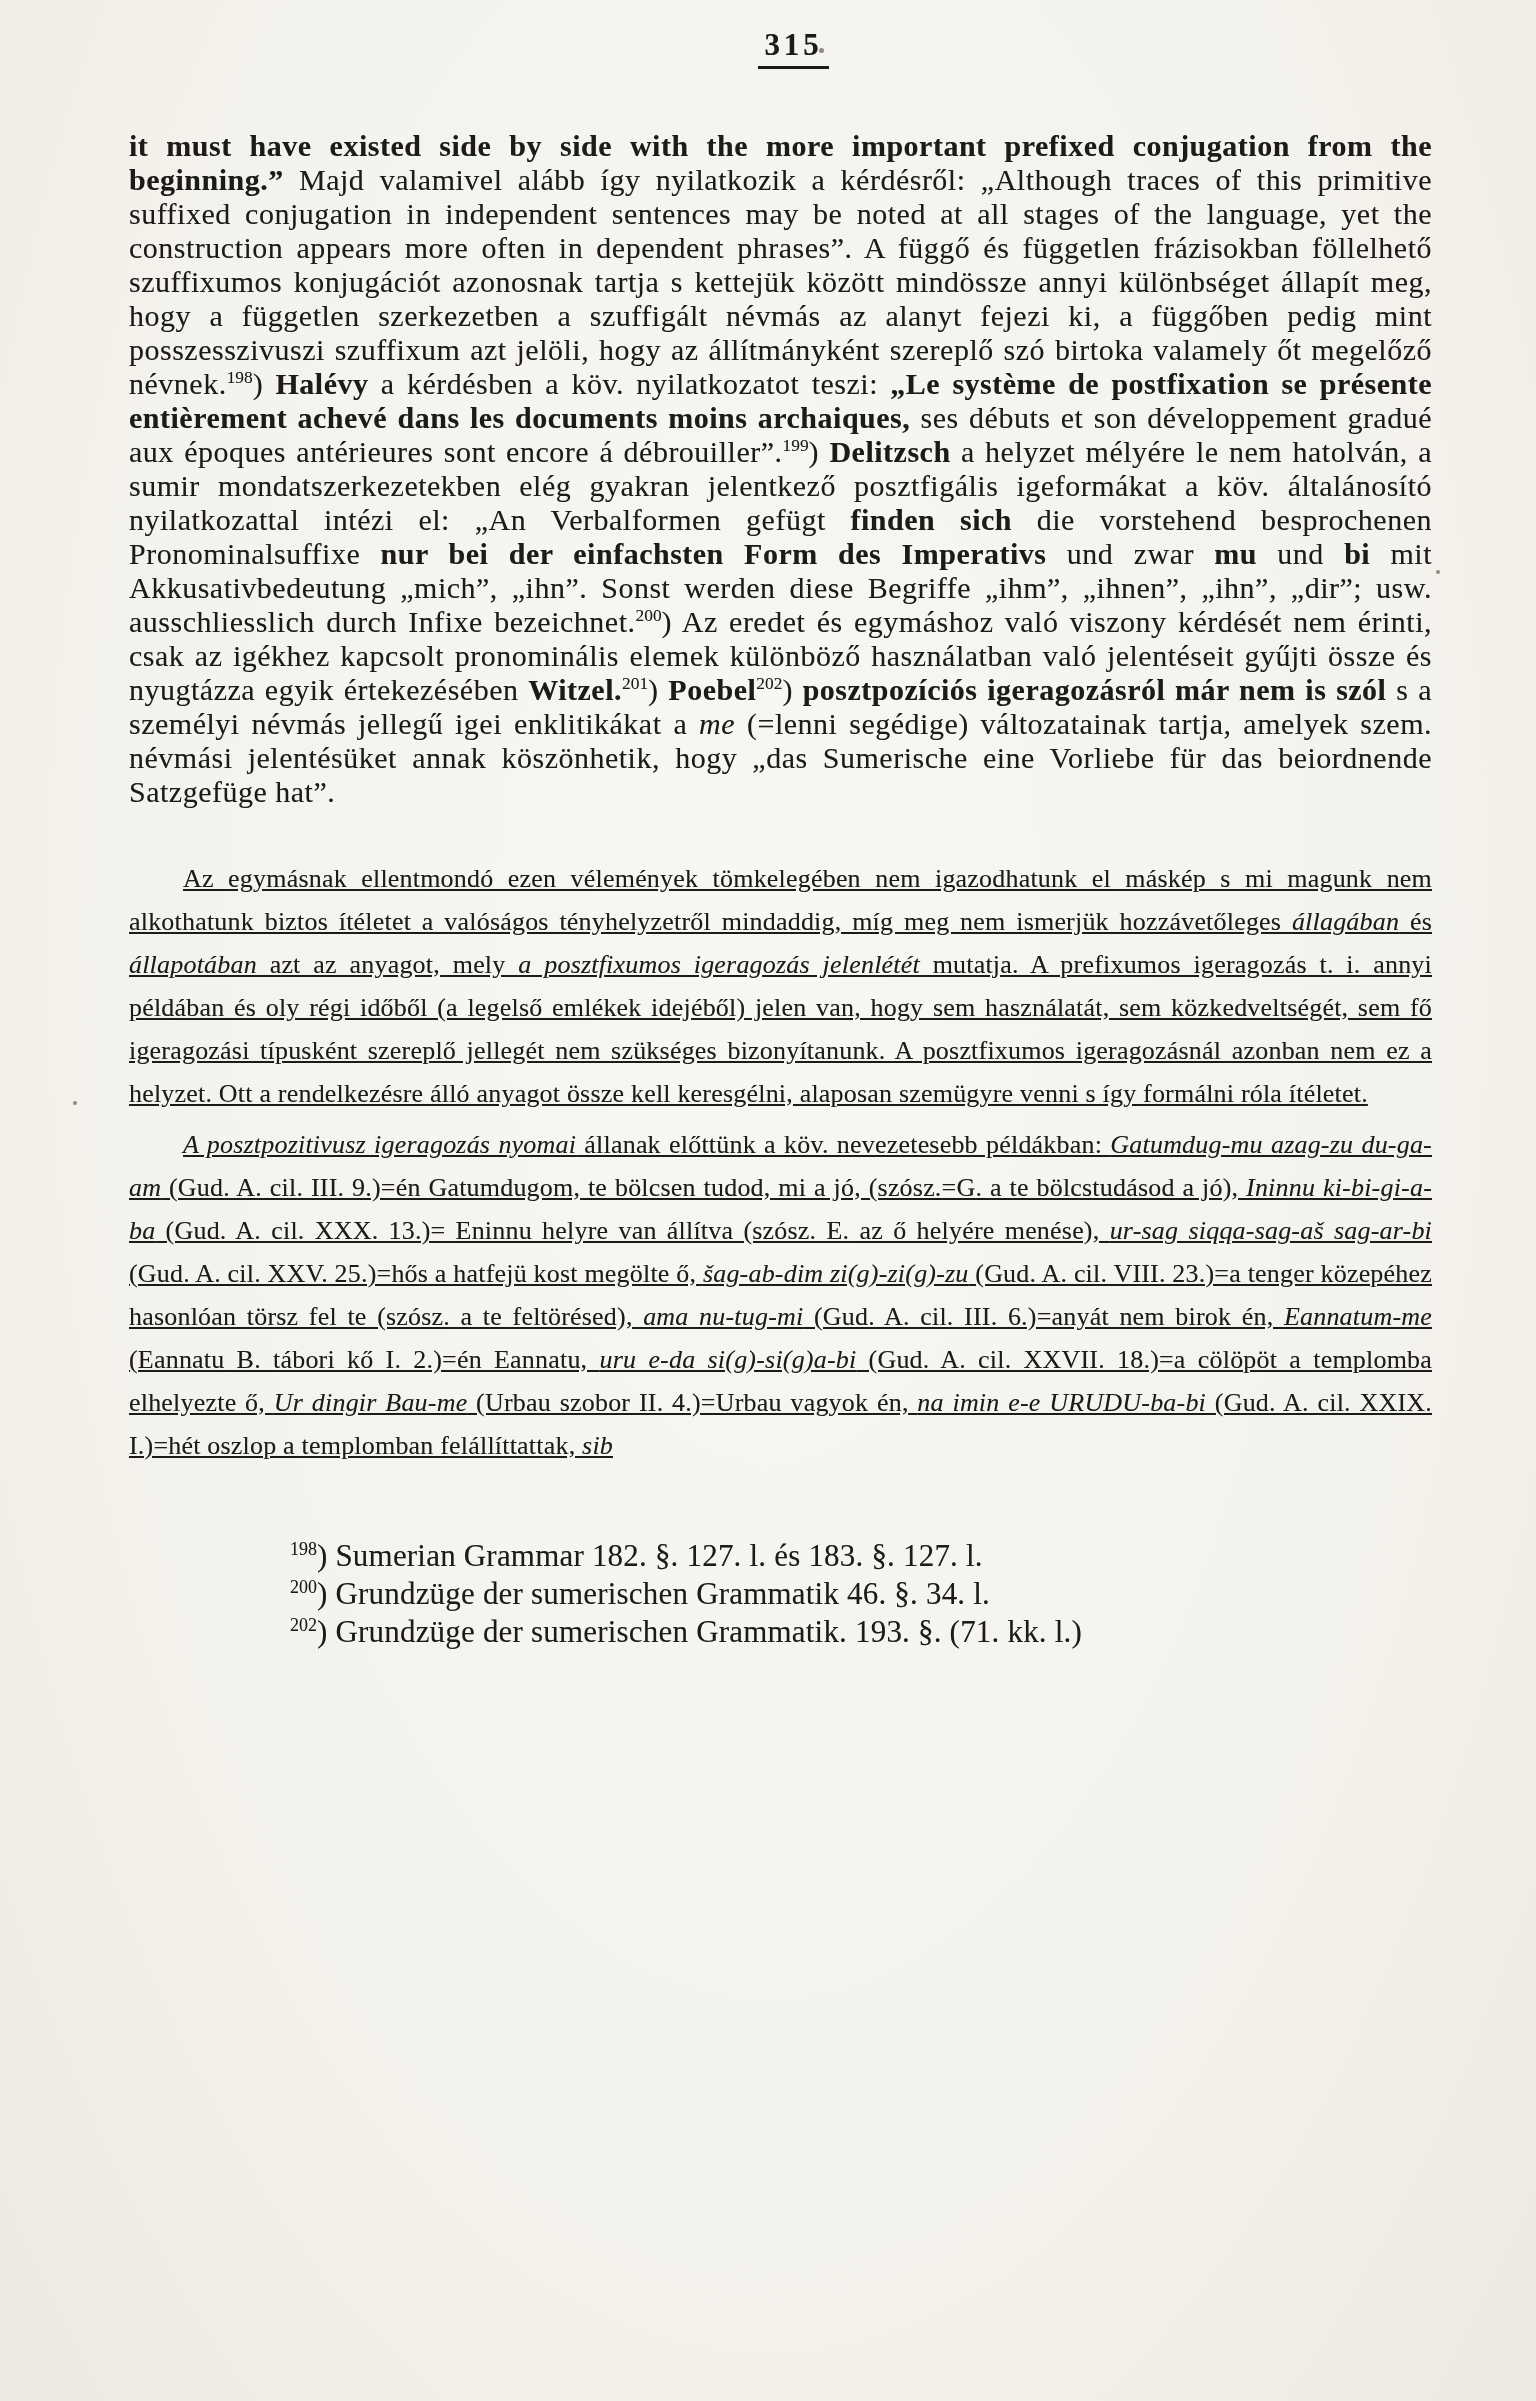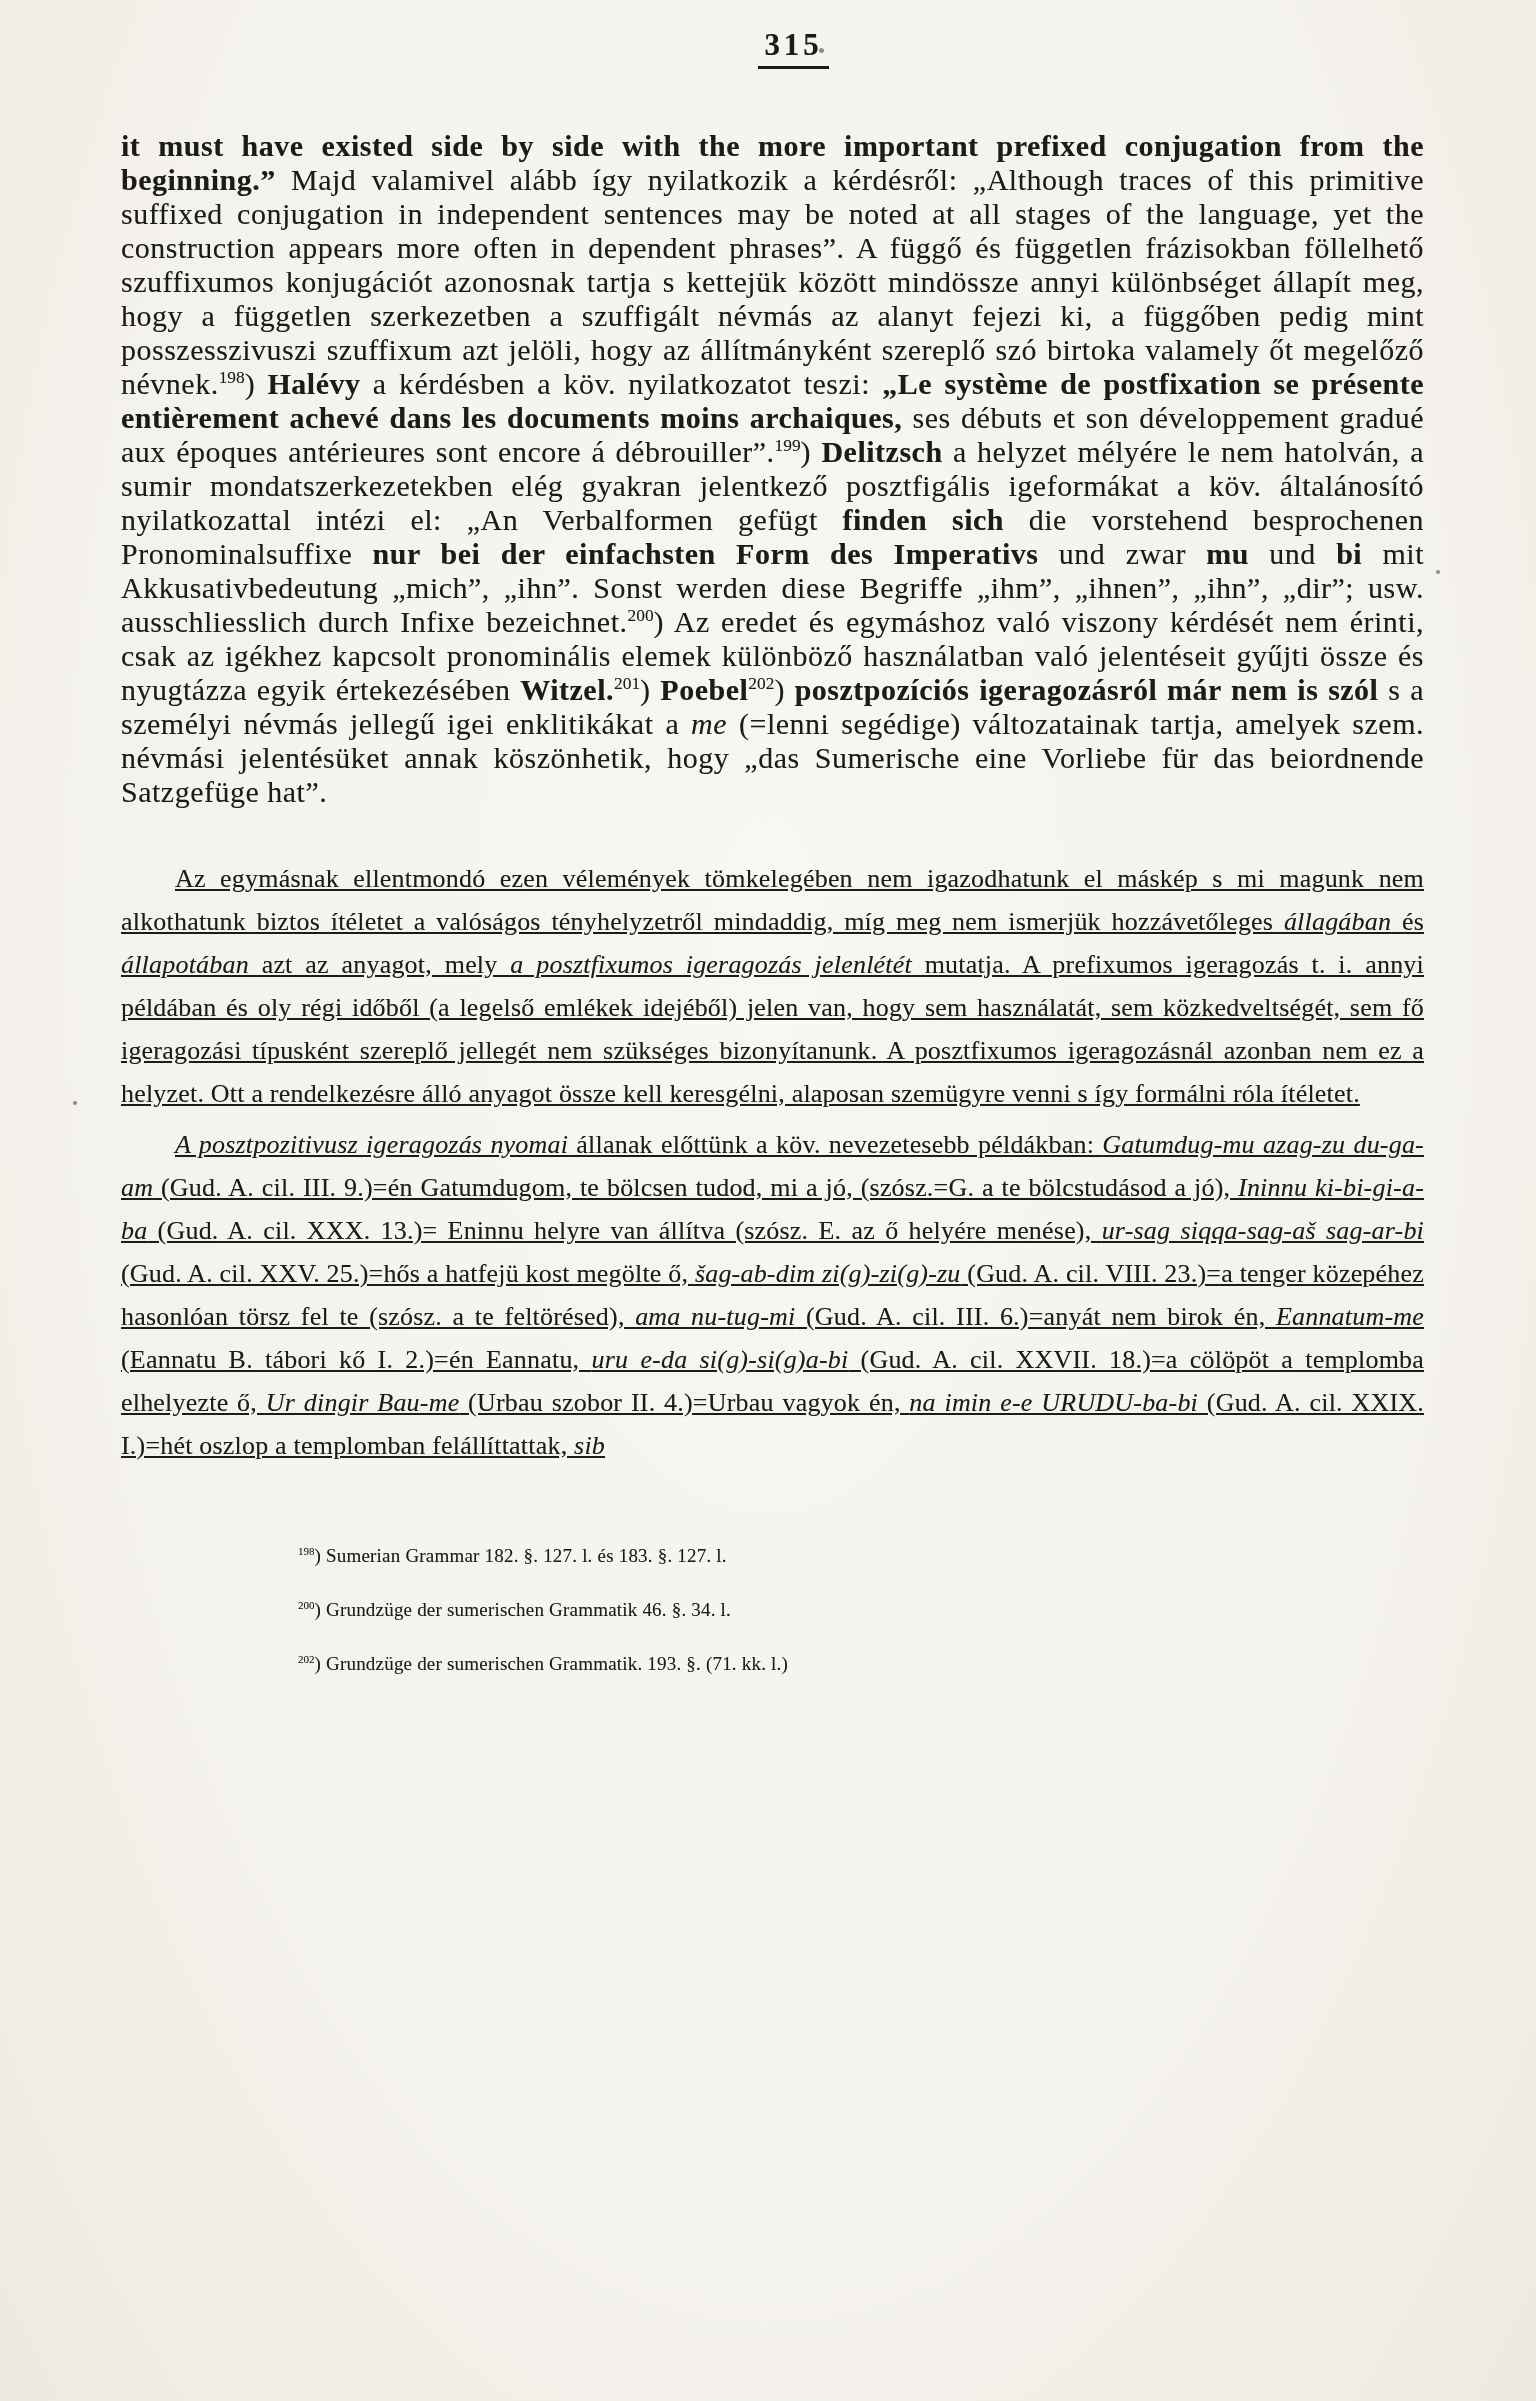--- a/index.html
+++ b/index.html
@@ -23,21 +23,21 @@
     display:inline-block;
     font-size:31px;
     font-weight:700;
     letter-spacing:3.8px;
     padding:0 6.7px 2.9px 6.7px;
     border-bottom:3.4px solid #1d1c1a;
     text-shadow:0 0 0.5px rgba(20,20,20,.4);
   }
   .text-block{
     position:absolute;
-    left:121px;
+    left:129px;
     top:129px;
     width:1303px;
     text-align:justify;
     text-shadow:0 0 0.5px rgba(25,25,25,.33);
   }
   p.para{margin:0;}
   .petit{
     font-size:30px;
     line-height:34px;
     letter-spacing:0.5px;
@@ -49,22 +49,22 @@
     text-decoration:underline;
   }
   .petit + .main{margin-top:48px;}
   .main + .main{margin-top:7.7px;}
   .main.indent{text-indent:54px;}
   .b{font-weight:700;}
   .i{font-style:italic;}
   .sup{vertical-align:super;font-size:.58em;line-height:0;letter-spacing:0;}
   .footnotes{margin-top:70px;}
   .footnote{
-    margin:16px;
-    font-size:19px;
+    margin:0;
+    font-size:31px;
     line-height:38px;
     letter-spacing:0.2px;
     text-indent:161px;
     text-align:justify;
   }
   .speck{
     position:absolute;
     background:#3a372f;
     border-radius:50%;
     opacity:.55;

